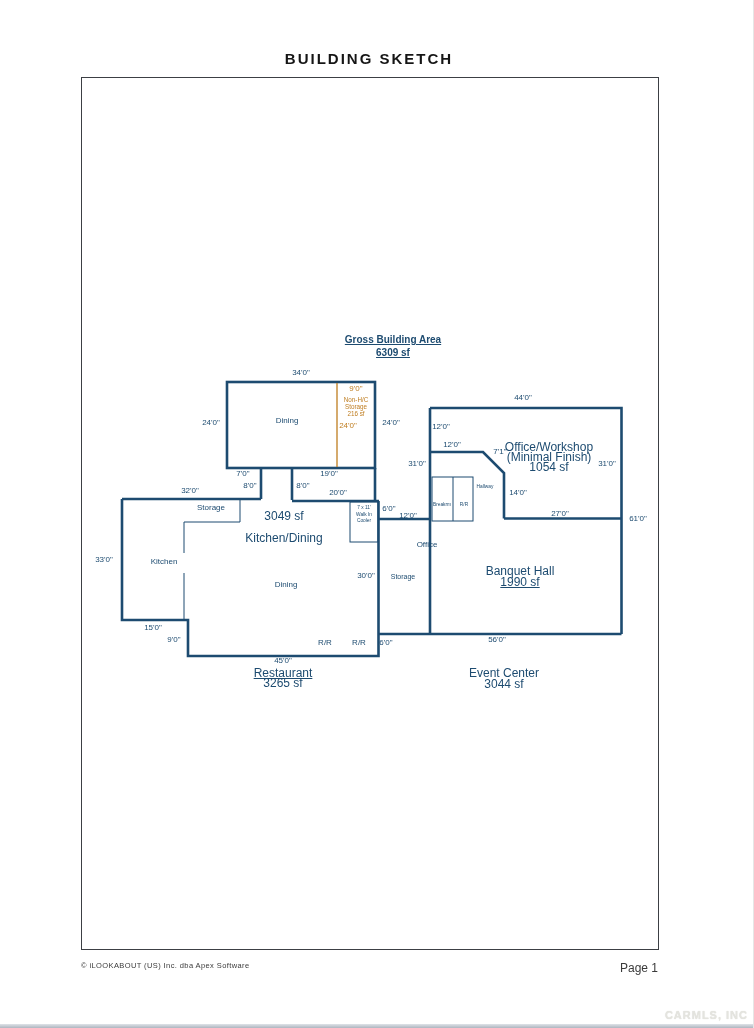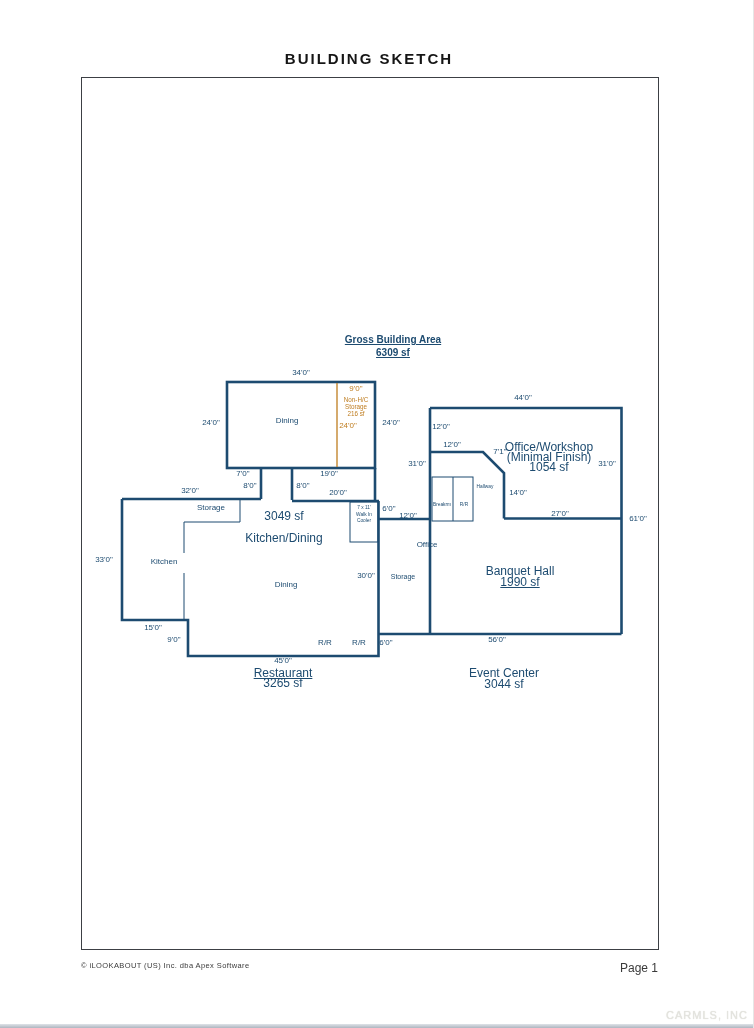--- a/index.html
+++ b/index.html
@@ -43,21 +43,21 @@
   .orange{color:var(--orange);}
   .footer-copy{
     position:absolute;left:81px;top:961px;width:576px;text-align:left;
     font-size:7.5px;color:#3a3a3a;letter-spacing:0.4px;
   }
   .footer-page{
     position:absolute;right:96px;top:961px;font-size:12px;color:#3a3a3a;
   }
   .watermark{
     position:absolute;right:6px;bottom:7px;
-    font-size:11px;font-weight:normal;letter-spacing:1px;
+    font-size:11px;font-weight:bold;letter-spacing:1px;
     color:#e4e4df;text-shadow:0 0 1px #d6d6d0;margin-left:20px;
   }
   .edge-bottom{
     position:absolute;left:0;bottom:0;width:754px;height:4px;
     background:linear-gradient(#dfe3e8,#aeb6c0);
   }
   .edge-right{
     position:absolute;right:0;top:0;width:1px;height:1028px;background:#e6e6e6;
   }
 </style>

